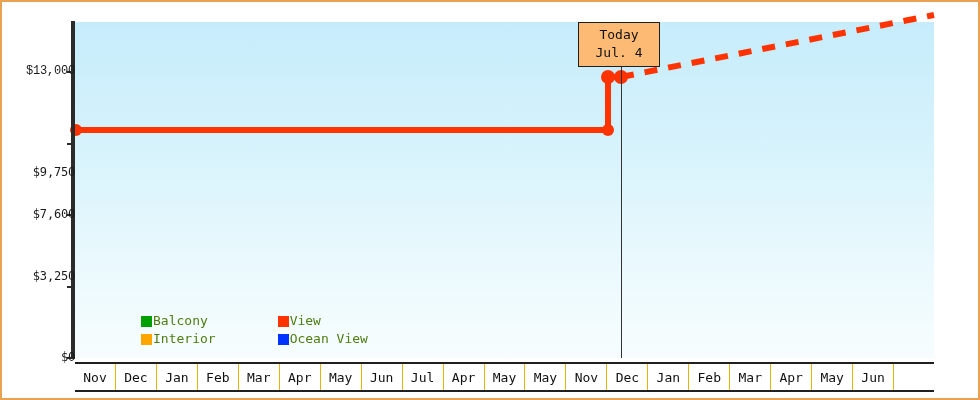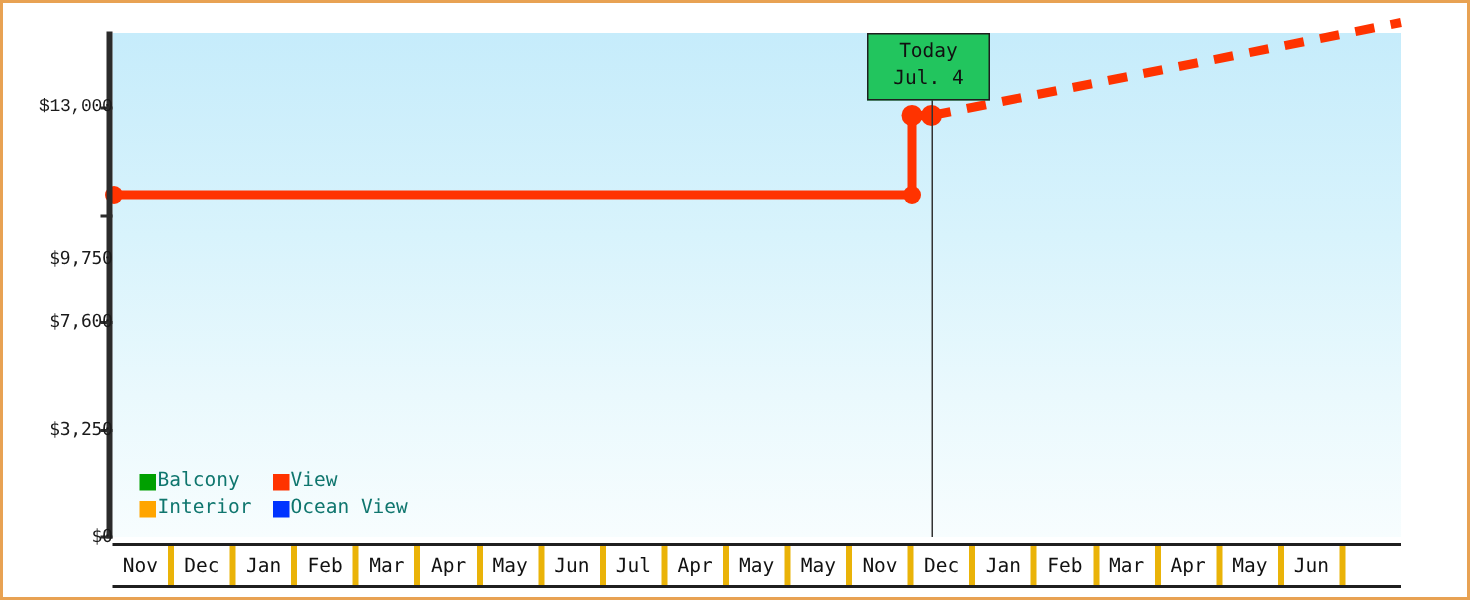--- a/index.html
+++ b/index.html
@@ -79,21 +79,21 @@
     position: absolute;
     top: 0px;
     width: 1px;
     height: 336px;
     background: #333333;
   }
   #today-box {
     position: absolute;
     box-sizing: border-box;
     border: 1px solid #1f1f1f;
-    background: #22c55e;
+    background: #fdba74;
     padding: 3px 8px 4px 8px;
     text-align: center;
     line-height: 18px;
     font-size: 13px;
     color: #111111;
     white-space: nowrap;
   }
 
   
   #legend {
@@ -103,23 +103,24 @@
     display: grid;
     grid-template-columns: auto auto;
     column-gap: 14px;
     row-gap: 2px;
   }
   .legend-item {
     display: flex;
     align-items: center;
     gap: 1px;
     font-size: 13px;
-    color: #0f766e;
+    color: #4d7c0f;
     line-height: 16px;
     white-space: nowrap;
+    margin-left: 48px;
   }
   .legend-swatch {
     display: inline-block;
     width: 11px;
     height: 11px;
     flex: 0 0 11px;
   }
 
   
   #x-axis {
@@ -129,21 +130,21 @@
     width: 859px;
     height: 30px;
     display: flex;
     border-top: 2px solid #1f1f1f;
     border-bottom: 2px solid #1f1f1f;
     box-sizing: border-box;
     background: #ffffff;
   }
   .month-cell {
     flex: 1 1 0;
-    border-right: 4px solid #eab308;
+    border-right: 1px solid #eab308;
     display: flex;
     align-items: center;
     justify-content: center;
     font-size: 13px;
     color: #111111;
     box-sizing: border-box;
   }
   .month-cell:last-child {
     border-right: none;
   }
@@ -176,21 +177,21 @@
     <div class="y-tick" style="top:69px;"></div>
     <div class="y-label" style="top:63px;font-family:Liberation Mono, monospace;">$13,000</div>
 
     <div class="y-tick" style="top:141px;"></div>
     <div class="y-label" style="top:135px;margin-top:29px;">$9,750</div>
 
     <div class="y-tick" style="top:212px;"></div>
     <div class="y-label" style="top:206px;">$7,600</div>
 
     <div class="y-tick" style="top:284px;"></div>
-    <div class="y-label" style="top:278px;">$3,250</div>
+    <div class="y-label" style="top:268px;">$3,250</div>
 
     <div class="y-tick" style="top:355px;"></div>
     <div class="y-label" style="top:349px;">$0</div>
   </div>
 
   <div id="today-box" style="left:576px; top:20px; width:82px;">
     <div>Today</div>
     <div>Jul. 4</div>
   </div>
 

